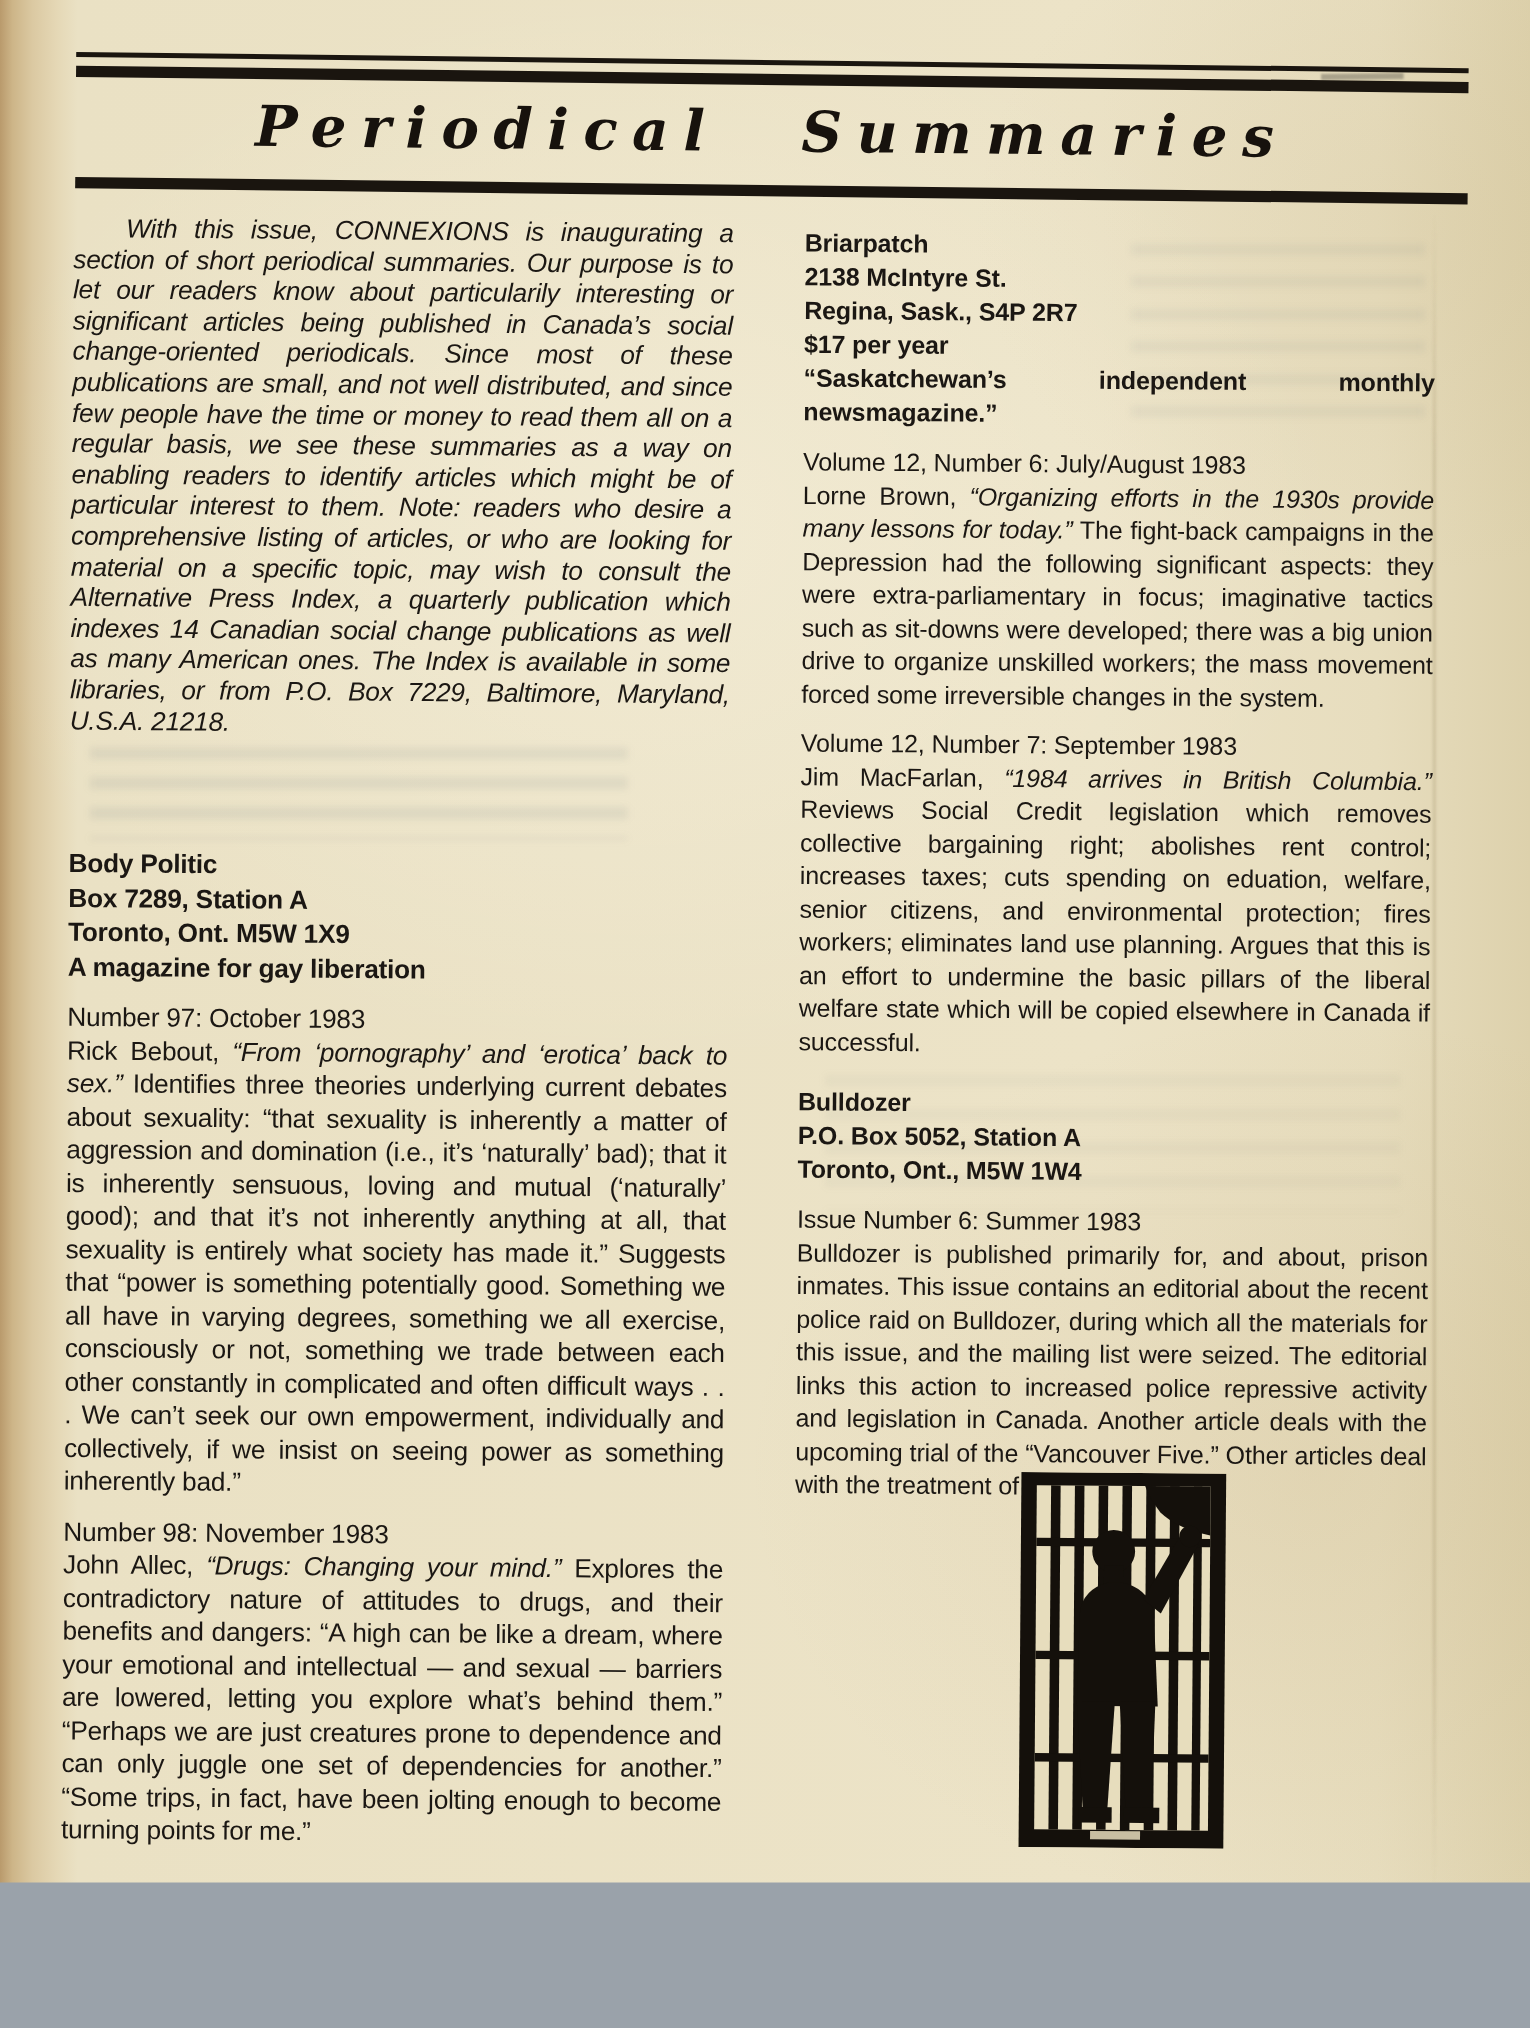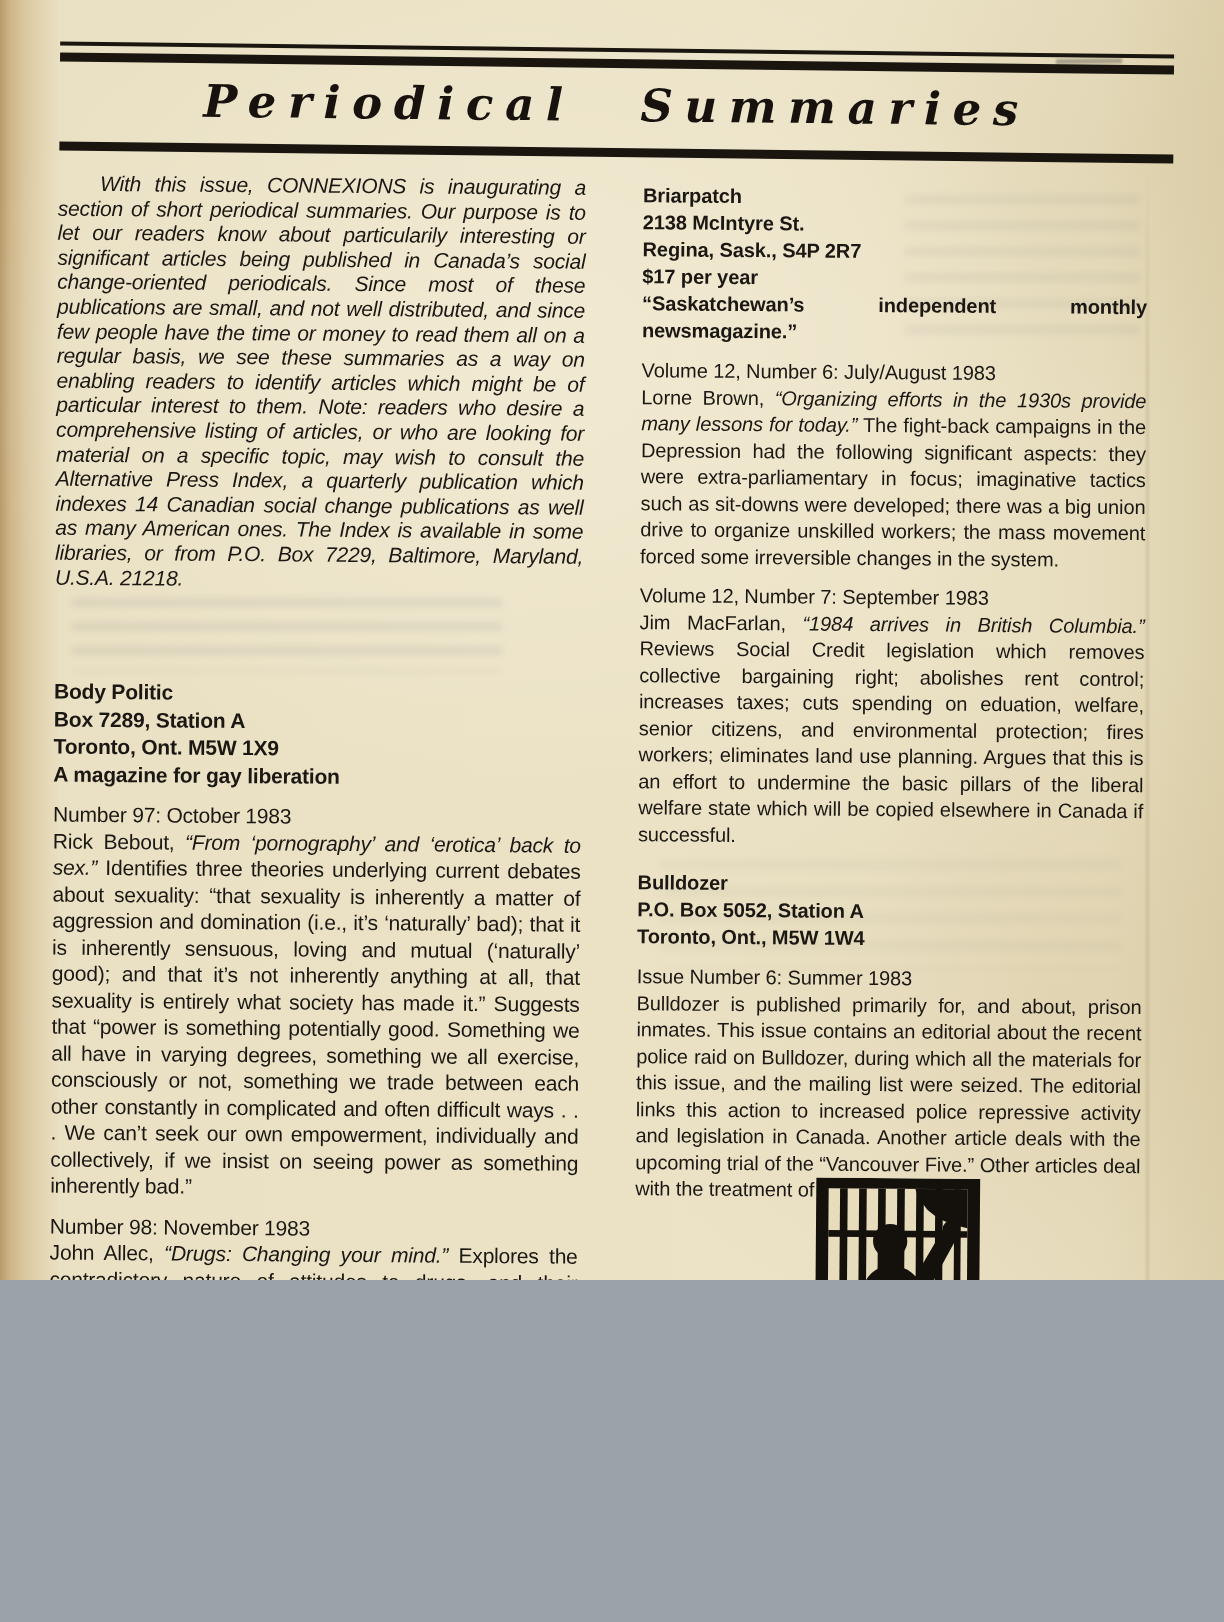--- a/index.html
+++ b/index.html
@@ -1,18 +1,18 @@
 <!DOCTYPE html>
 <html><head>
 <meta charset="utf-8">
 <style>
   html,body{margin:0;padding:0;}
   body{width:1224px;height:1622px;overflow:hidden;background:#9aa2aa;}
   .page{
-    position:relative;width:1224px;height:1280px;overflow:hidden;
+    position:relative;width:1224px;height:1506px;overflow:hidden;
     background:
       radial-gradient(900px 700px at 42% 28%, rgba(255,252,240,.30), rgba(255,255,255,0) 62%),
       radial-gradient(650px 520px at 86% 78%, rgba(186,160,108,.16), rgba(0,0,0,0) 70%),
       radial-gradient(500px 400px at 92% 12%, rgba(190,168,118,.12), rgba(0,0,0,0) 70%),
       linear-gradient(90deg,#b99a6c 0px,#cdb588 10px,#dbc9a2 26px,#e5d8b6 46px,#eae1c4 62px,#ece3c7 72%,#e7ddbe 90%,#ddd1ac 100%);
   }
   .content{position:absolute;inset:0;transform:rotate(.45deg);transform-origin:50% 45%;color:#1b1713;}
   .rule{position:absolute;left:56px;width:1114px;background:#1a150f;transform:rotate(.22deg);}
   .rule-a{top:48px;height:4px;}
   .rule-b{top:59px;height:9px;}

